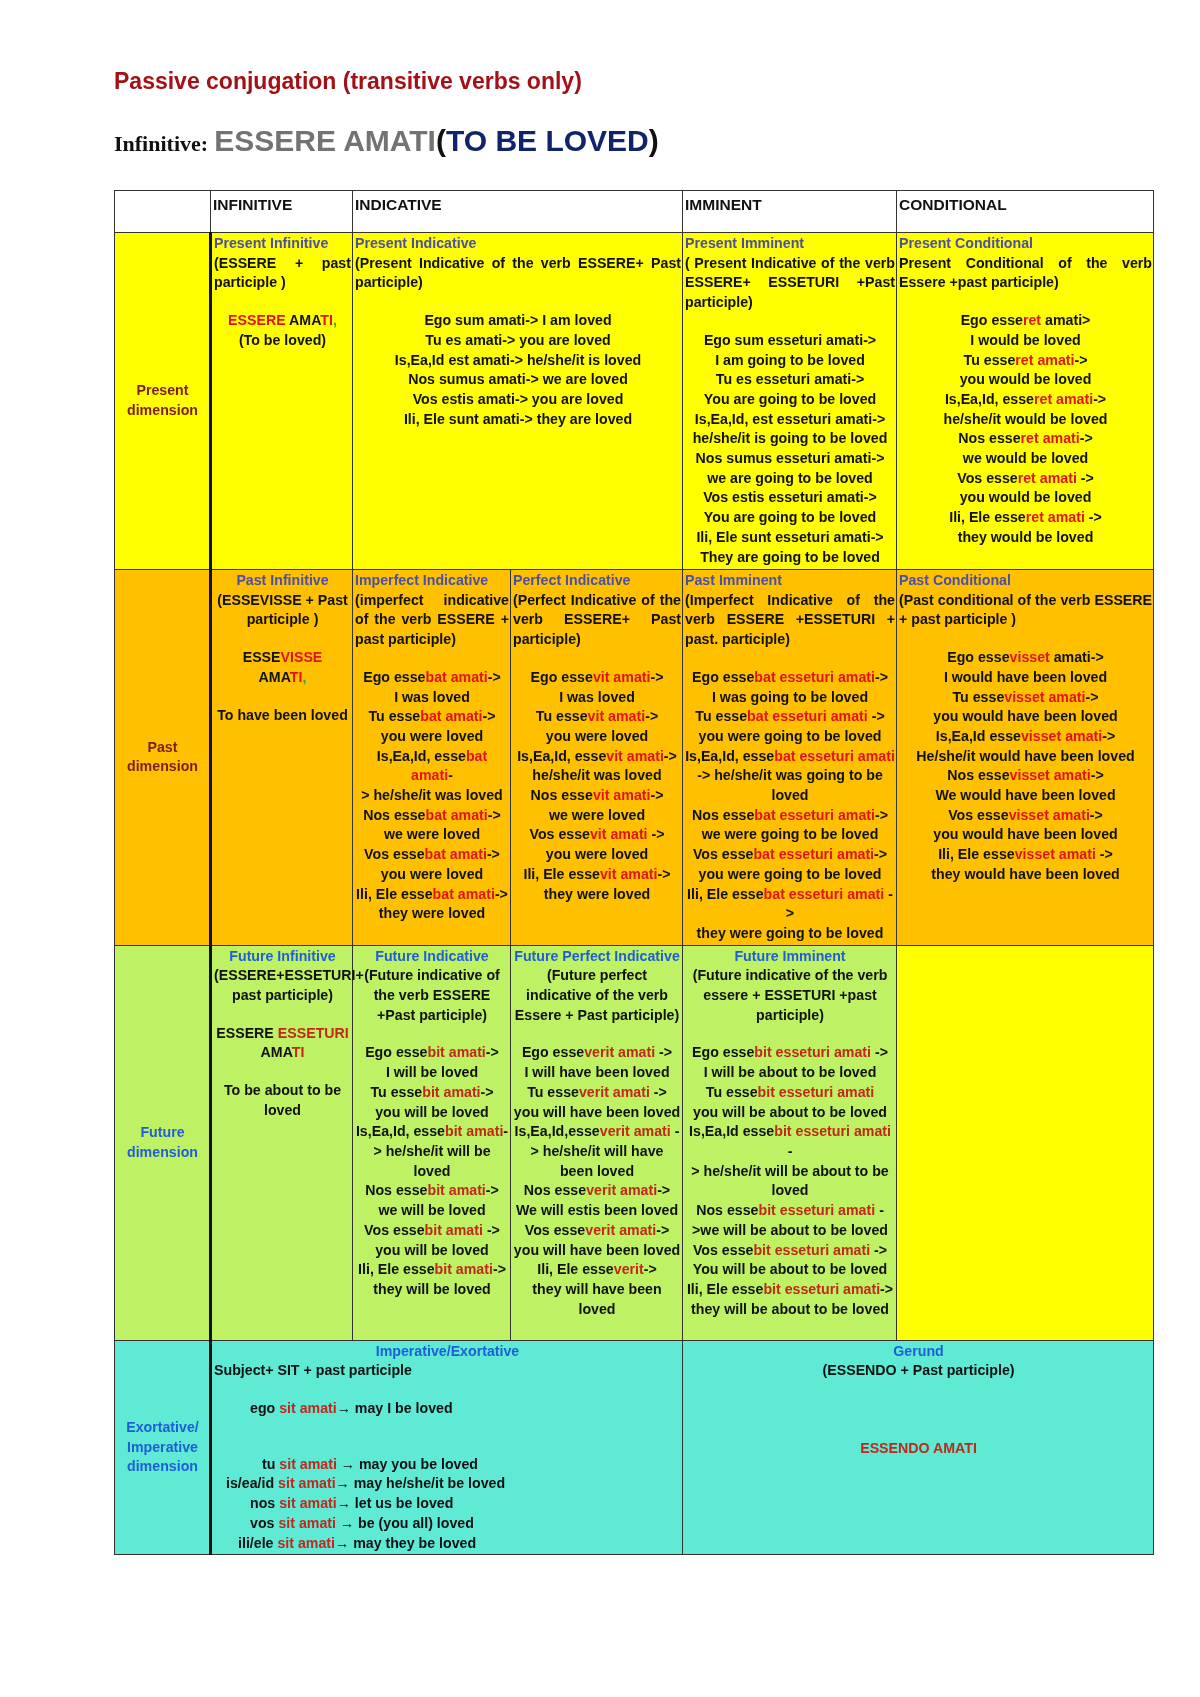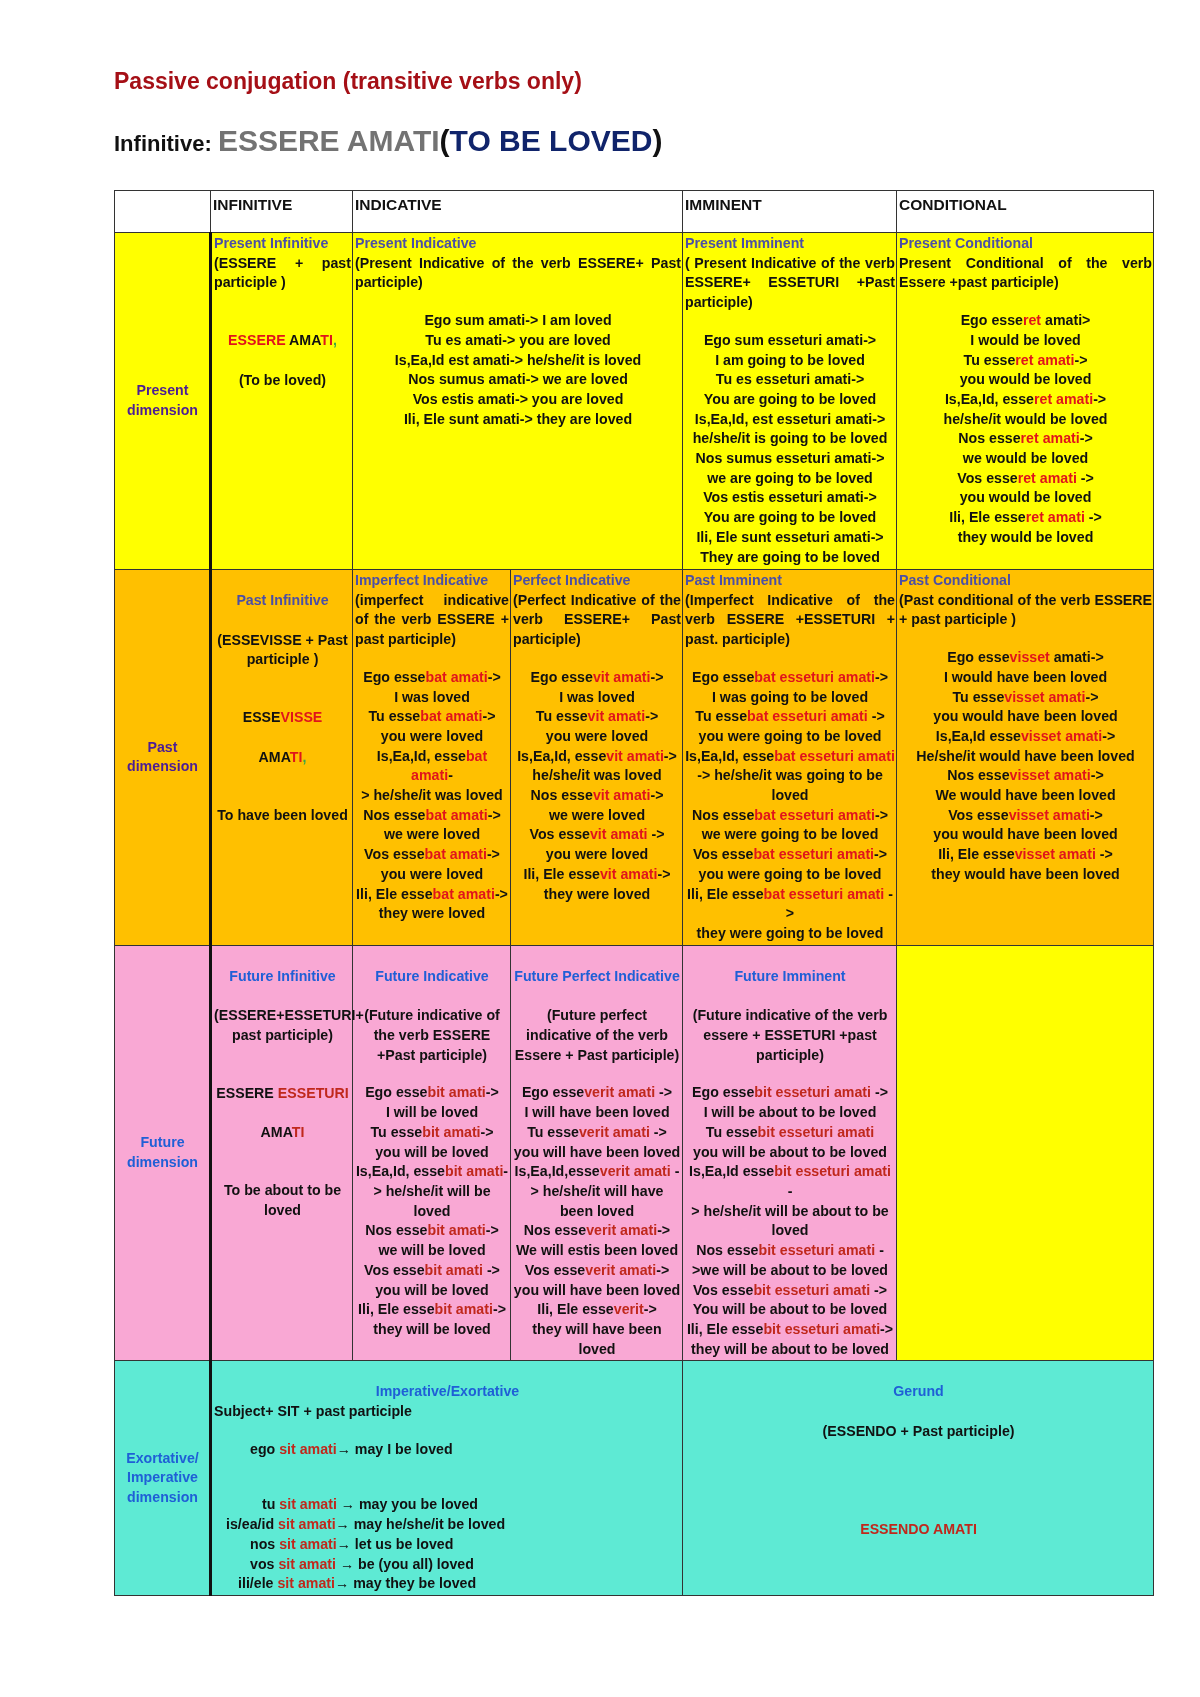--- a/index.html
+++ b/index.html
@@ -1,44 +1,44 @@
 <!DOCTYPE html>
 <html><head>
 <meta charset="utf-8">
 <style>
   html, body { margin:0; padding:0; background:#ffffff; }
   body { width:1200px; height:1697px; position:relative; font-family:"Liberation Sans", sans-serif; color:#111; }
   .title { position:absolute; left:114px; top:68px; font-size:23px; font-weight:bold; color:#a50f16; }
   .subtitle { position:absolute; left:114px; top:124px; font-size:22px; font-weight:bold; color:#111; white-space:nowrap; }
-  .subtitle .inf-label { font-size:22px; }
+  .subtitle .inf-label { font-size:22px;font-family:Liberation Serif, serif; }
   .subtitle .verb { font-size:30px; color:#737373; }
   .subtitle .paren { font-size:30px; color:#111; }
   .subtitle .trans { font-size:30px; color:#10246b; }
 
   table.conj { position:absolute; left:114px; top:190px; width:1039px; border-collapse:collapse; table-layout:fixed; font-size:14.2px; font-weight:bold; line-height:19.7px; }
   table.conj td { border:1px solid #333; vertical-align:top; padding:1px 1px 1px 2px; }
   table.conj col.c0 { width:96px; }
   table.conj col.c1 { width:142px; }
   table.conj col.c2 { width:158px; }
   table.conj col.c3 { width:172px; }
   table.conj col.c4 { width:214px; }
   table.conj col.c5 { width:257px; }
   tr.hdr td { height:36px; background:#fff; font-size:15.5px; padding-top:4px; }
   tr.present td { background:#ffff00; height:334px; }
   tr.past td { background:#ffc000; height:356px; }
-  tr.future td { background:#f9a8d4; height:392px; }
+  tr.future td { background:#bef264; height:392px; }
   tr.exo td { background:#5eead4; height:200px; }
   tr.future td.cond-empty { background:#ffff00; }
-  td.dim { vertical-align:middle !important; text-align:center; color:#4c1d95; }
+  td.dim { vertical-align:middle !important; text-align:center; color:#7f1d1d; }
   tr.future td.dim, tr.exo td.dim { color:#1f5fd6; }
   td.thick-left { border-left:3px solid #111 !important; }
   .sec { color:#4b4fa6; }
   tr.future .sec, tr.exo .sec { color:#1f5fd6; }
   .just { text-align:justify; text-align-last:left; }
-  .center { text-align:center;margin-top:20px; }
+  .center { text-align:center; }
   .gap { height:18px; }
   .red { color:#e0141b; }
   .dred { color:#c0281c; }
   .lines div { text-align:center; }
   .exo-lines div { white-space:pre; }
 </style>
 </head>
 <body>
 
 <div class="title">Passive conjugation (transitive verbs only)</div>

